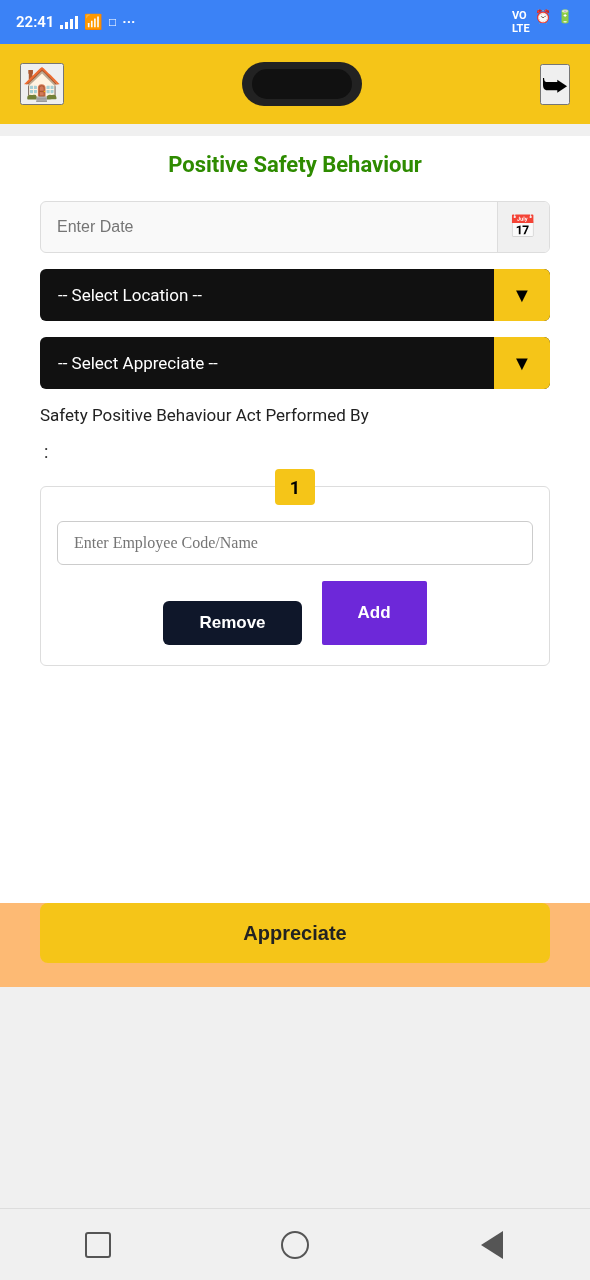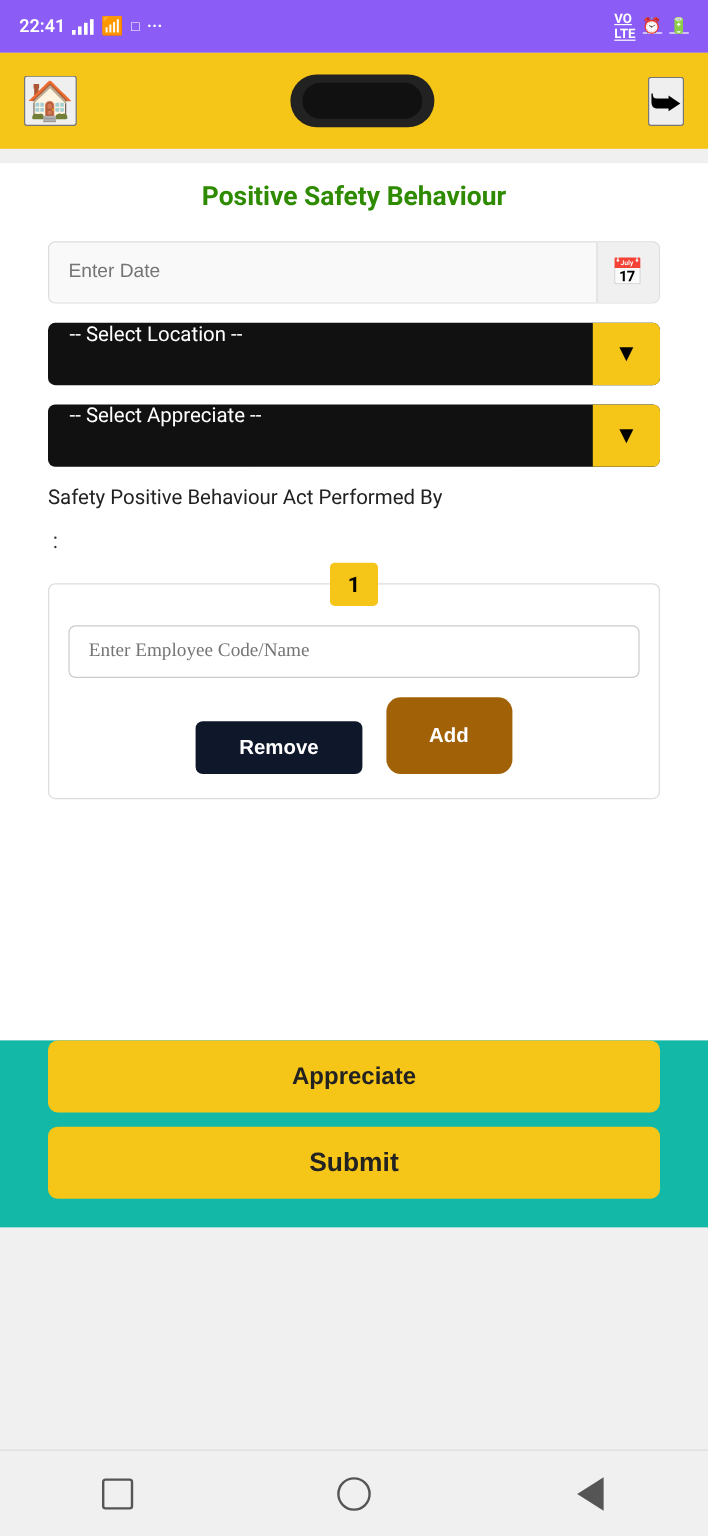--- a/index.html
+++ b/index.html
@@ -9,32 +9,32 @@
       width: 590px;
       min-height: 1280px;
       background: #f0f0f0;
       font-family: 'Roboto', Arial, sans-serif;
       display: flex;
       flex-direction: column;
     }
 
     
     .status-bar {
-      background: #8b5cf6;
+      background: #3b82f6;
       color: #fff;
       height: 44px;
       display: flex;
       align-items: center;
       justify-content: space-between;
       padding: 0 16px;
       font-size: 15px;
       font-weight: 600;
     }
     .status-bar-left { display: flex; align-items: center; gap: 6px; }
-    .status-bar-right { display: flex; align-items: center; gap: 6px; font-size: 13px; text-decoration: underline; }
+    .status-bar-right { display: flex; align-items: flex-start; gap: 6px; font-size: 13px; }
     .signal-bars { display: flex; align-items: flex-end; gap: 2px; height: 14px; }
     .signal-bars span {
       background: #fff;
       width: 3px;
       display: block;
     }
 
     
     .app-bar {
       background: #F5C518;
@@ -117,20 +117,21 @@
       display: flex;
       align-items: center;
       justify-content: center;
       cursor: pointer;
       font-size: 22px;
     }
 
     
     .dropdown-row {
       display: flex;
+      align-items: center;
       background: #111;
       border-radius: 6px;
       overflow: hidden;
       height: 52px;
       cursor: pointer;
     }
     .dropdown-label {
       flex: 1;
       color: #fff;
       font-size: 17px;
@@ -214,33 +215,33 @@
       color: #fff;
       border: none;
       border-radius: 6px;
       padding: 12px 36px;
       font-size: 17px;
       font-weight: 600;
       cursor: pointer;
       margin-top: 20px;
     }
     .add-btn {
-      background: #a16207;
+      background: #6d28d9;
       color: #fff;
       border: none;
-      border-radius: 12px;
+      border-radius: 2px;
       padding: 12px 36px;
       font-size: 17px;
       font-weight: 600;
       cursor: pointer;
     }
 
     
     .bottom-buttons {
-      background: #14b8a6;
+      background: #fdba74;
       padding: 0 40px 24px;
       display: flex;
       flex-direction: column;
       gap: 12px;
     }
     .appreciate-btn {
       background: #F5C518;
       color: #222;
       border: none;
       border-radius: 8px;
@@ -389,21 +390,20 @@
         <button class="remove-btn">Remove</button>
         <button class="add-btn">Add</button>
       </div>
     </div>
   </div>
 
 </div>
 
 <div class="bottom-buttons">
   <button class="appreciate-btn">Appreciate</button>
-  <button class="submit-btn">Submit</button>
 </div>
 
 <div class="spacer"></div>
 
 <div class="nav-bar">
   <button class="nav-btn">
     <div class="nav-square"></div>
   </button>
   <button class="nav-btn">
     <div class="nav-circle"></div>

